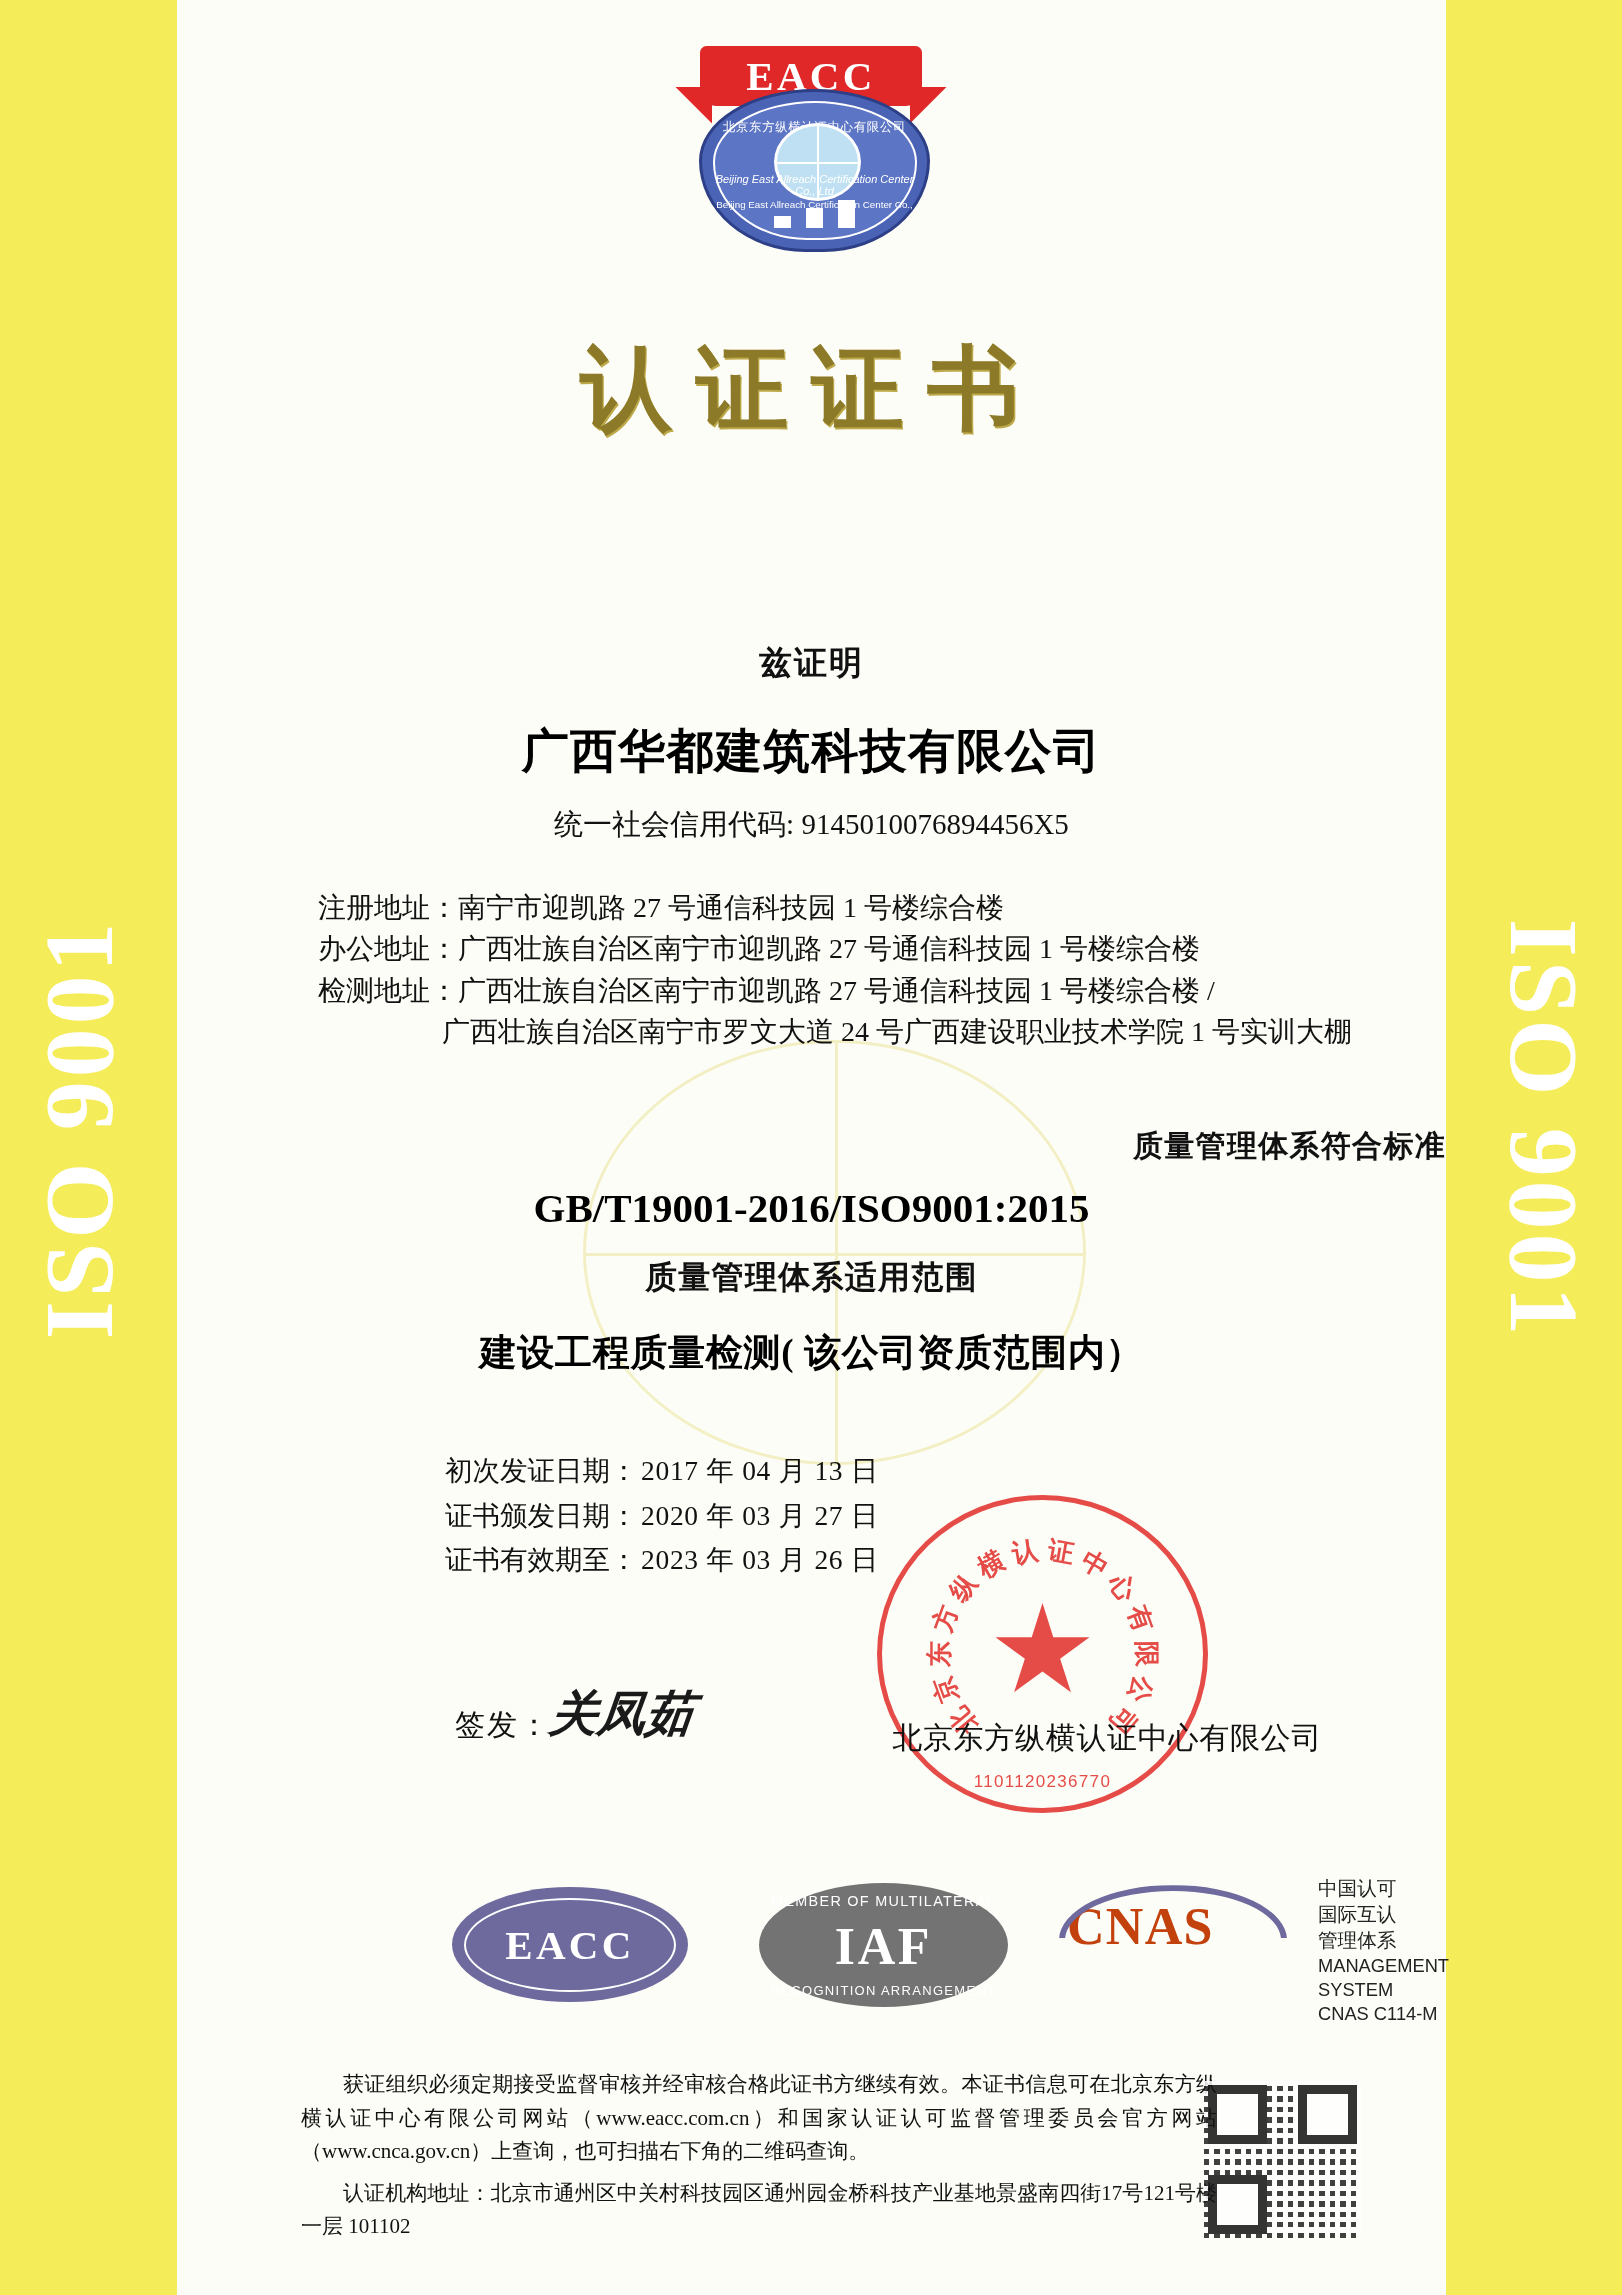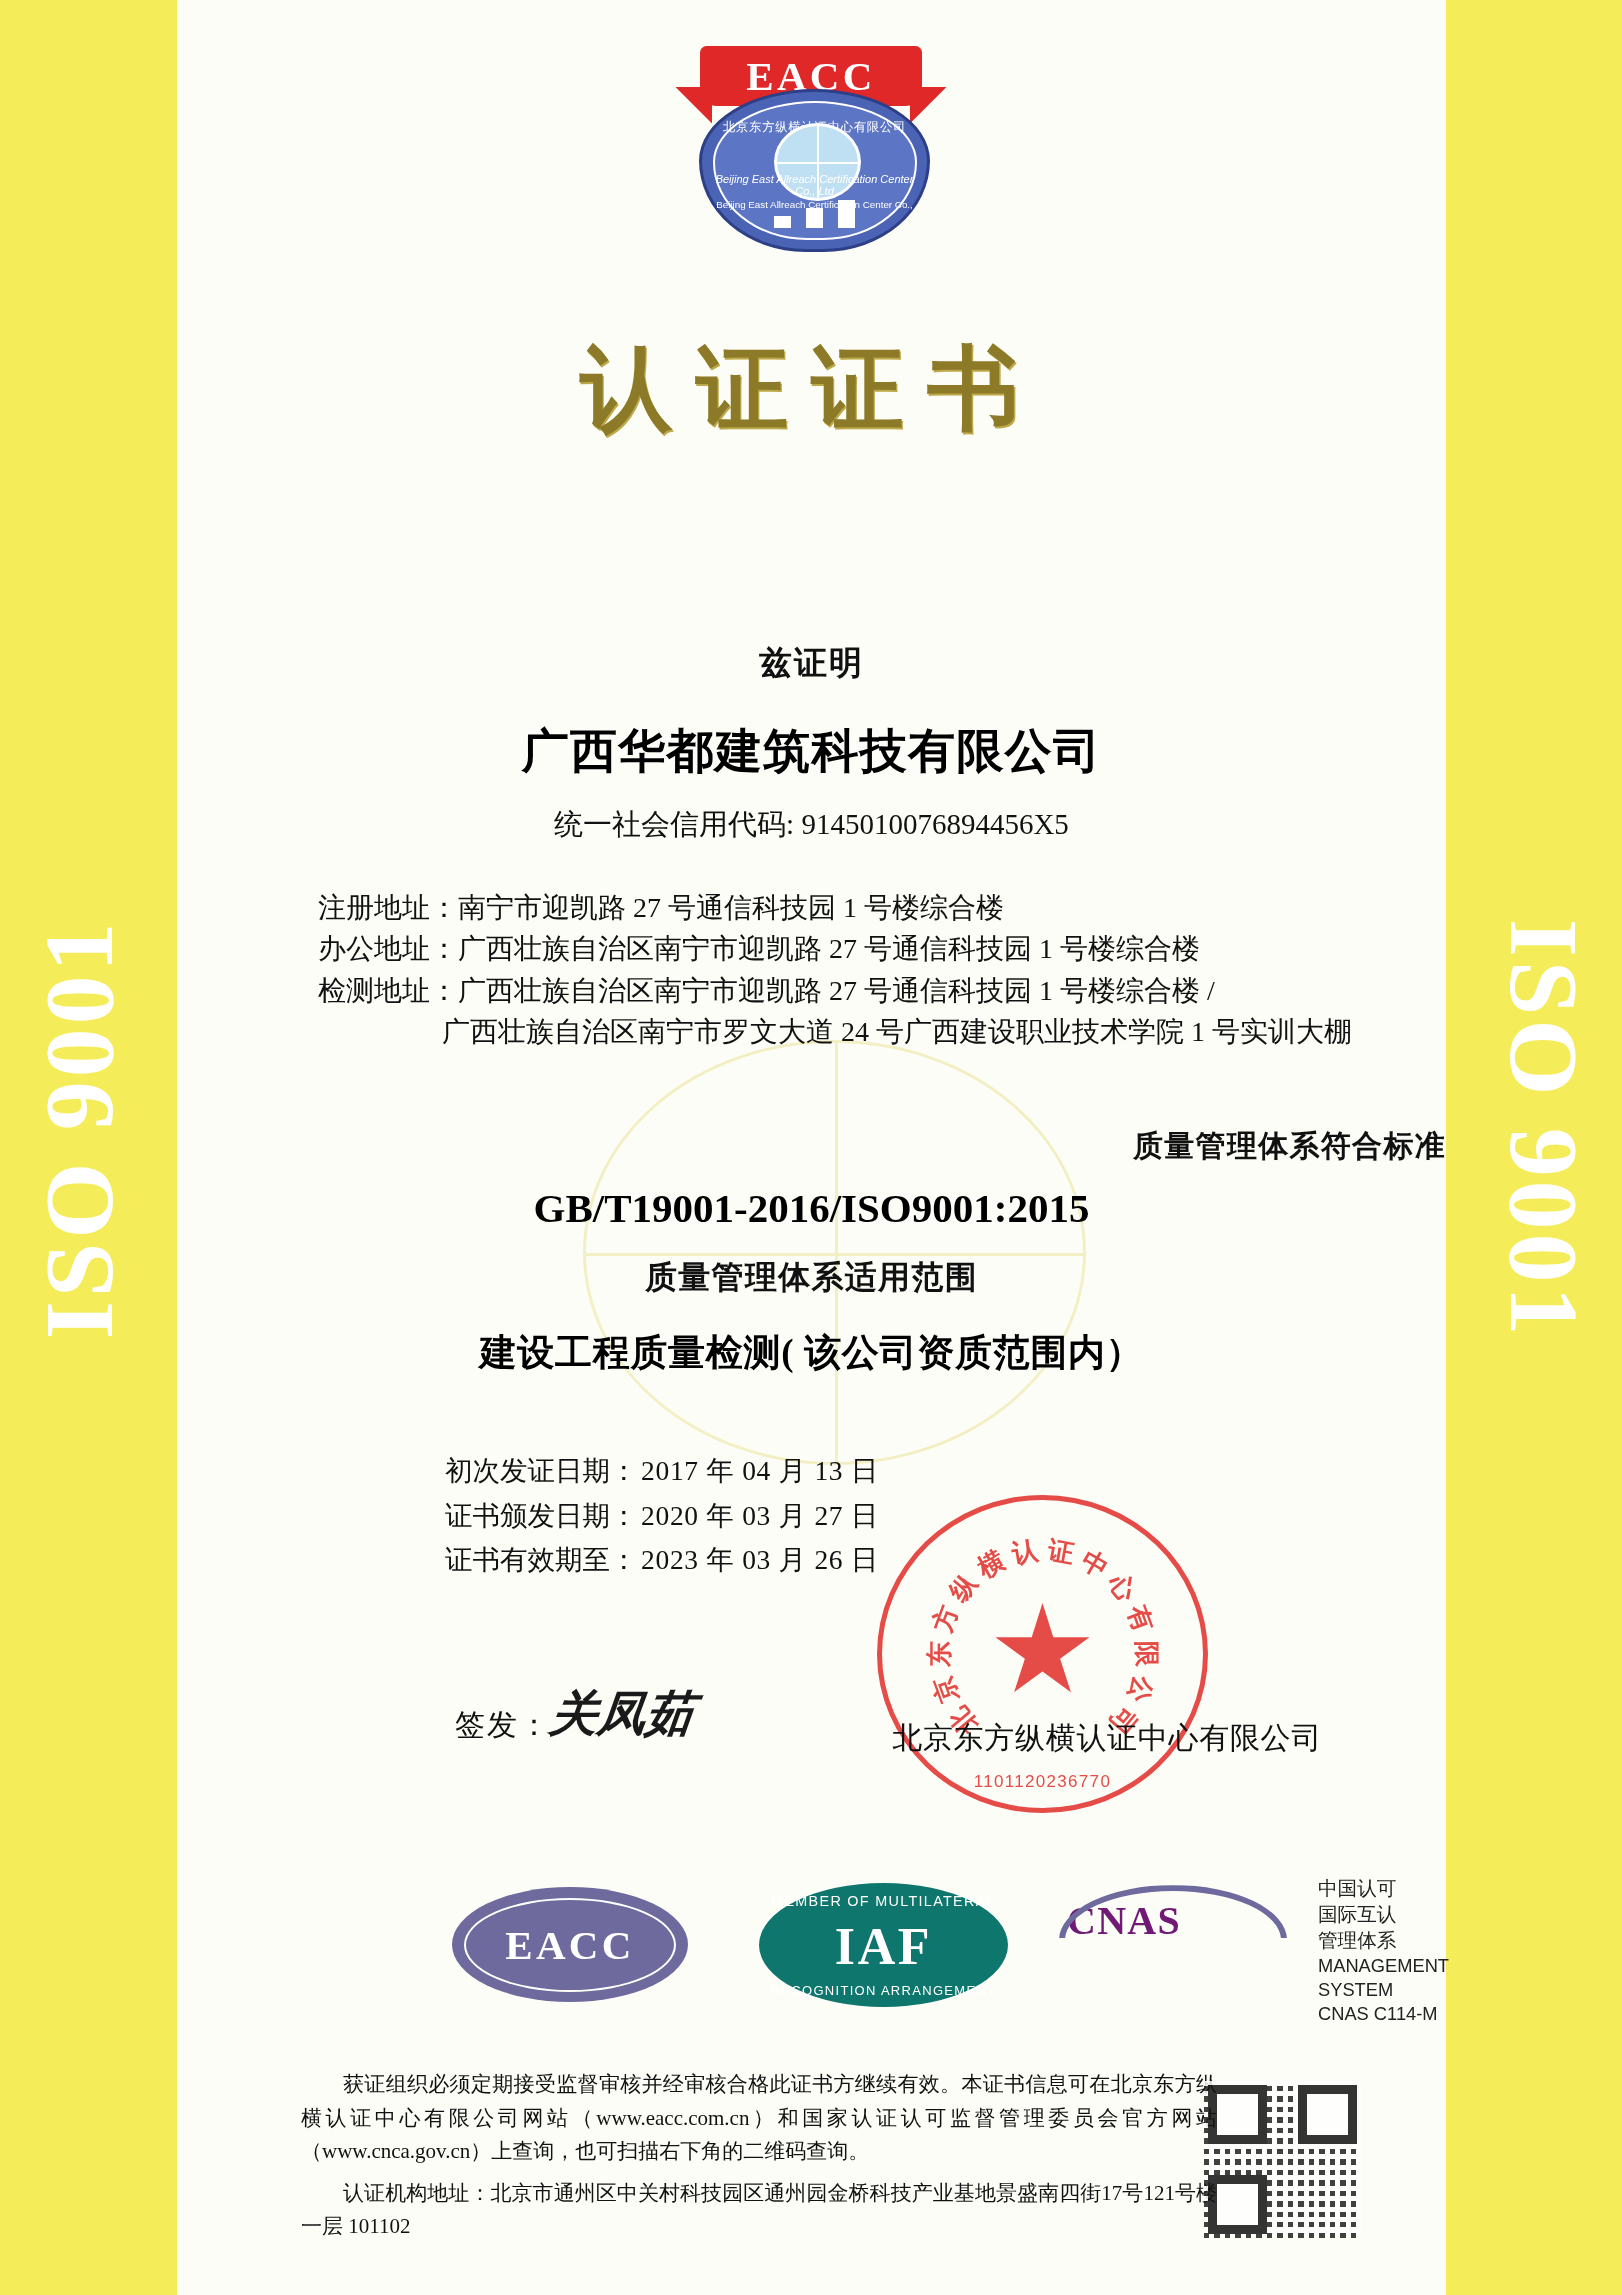--- a/index.html
+++ b/index.html
@@ -406,21 +406,21 @@
     position: absolute;
     left: 11.8px; top: 10.5px; right: 11.8px; bottom: 10.5px;
     border: 2.6px solid #ffffff;
     border-radius: 50%;
   }
   .mark-iaf {
     position: absolute;
     left: 366px; top: 11.8px;
     width: 249px; height: 124px;
     border-radius: 50%;
-    background: #0f766e;
+    background: #737373;
     color: #fff;
   }
   .mark-iaf .iaf-big {
     position: absolute;
     left: 0; right: 0; top: 34px;
     text-align: center;
     font-size: 52px;
     font-weight: bold;
     letter-spacing: 2.6px;
     font-family: "Liberation Serif", serif;
@@ -431,23 +431,23 @@
     text-align: center;
     font-size: 14.4px;
     letter-spacing: 1.3px;
     font-family: "Liberation Sans", sans-serif;
   }
   .mark-iaf .iaf-top { top: 10.5px; }
   .mark-iaf .iaf-bottom { bottom: 9.2px; font-size: 13px; }
   .mark-cnas {
     position: absolute;
     left: 674px; top: 26px;
-    font-size: 40px;
-    font-weight: bold;
-    color: #701a75;
+    font-size: 52px;
+    font-weight: bold;
+    color: #c2410c;
     letter-spacing: 1.3px;
     font-family: "Liberation Serif", serif;
   }
   .mark-cnas .swoosh {
     position: absolute;
     left: -7.9px; top: -11.8px;
     width: 216px; height: 98px;
     border: 6.5px solid #6e6a9e;
     border-radius: 50%;
     clip-path: polygon(0 0, 100% 0, 100% 48%, 0 48%);

